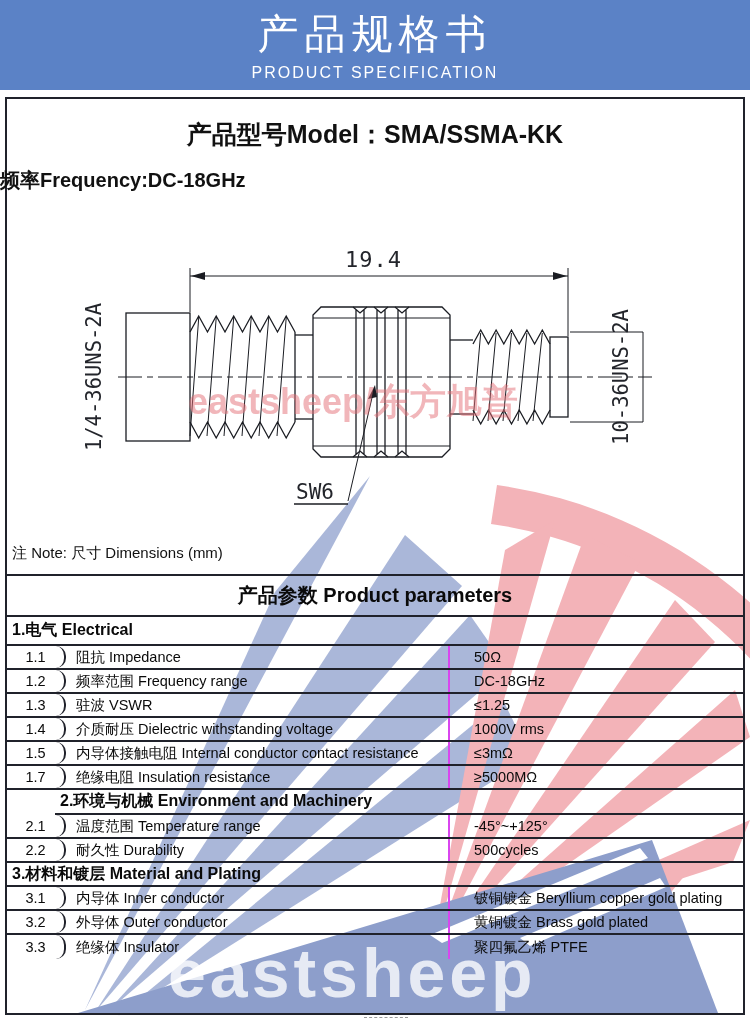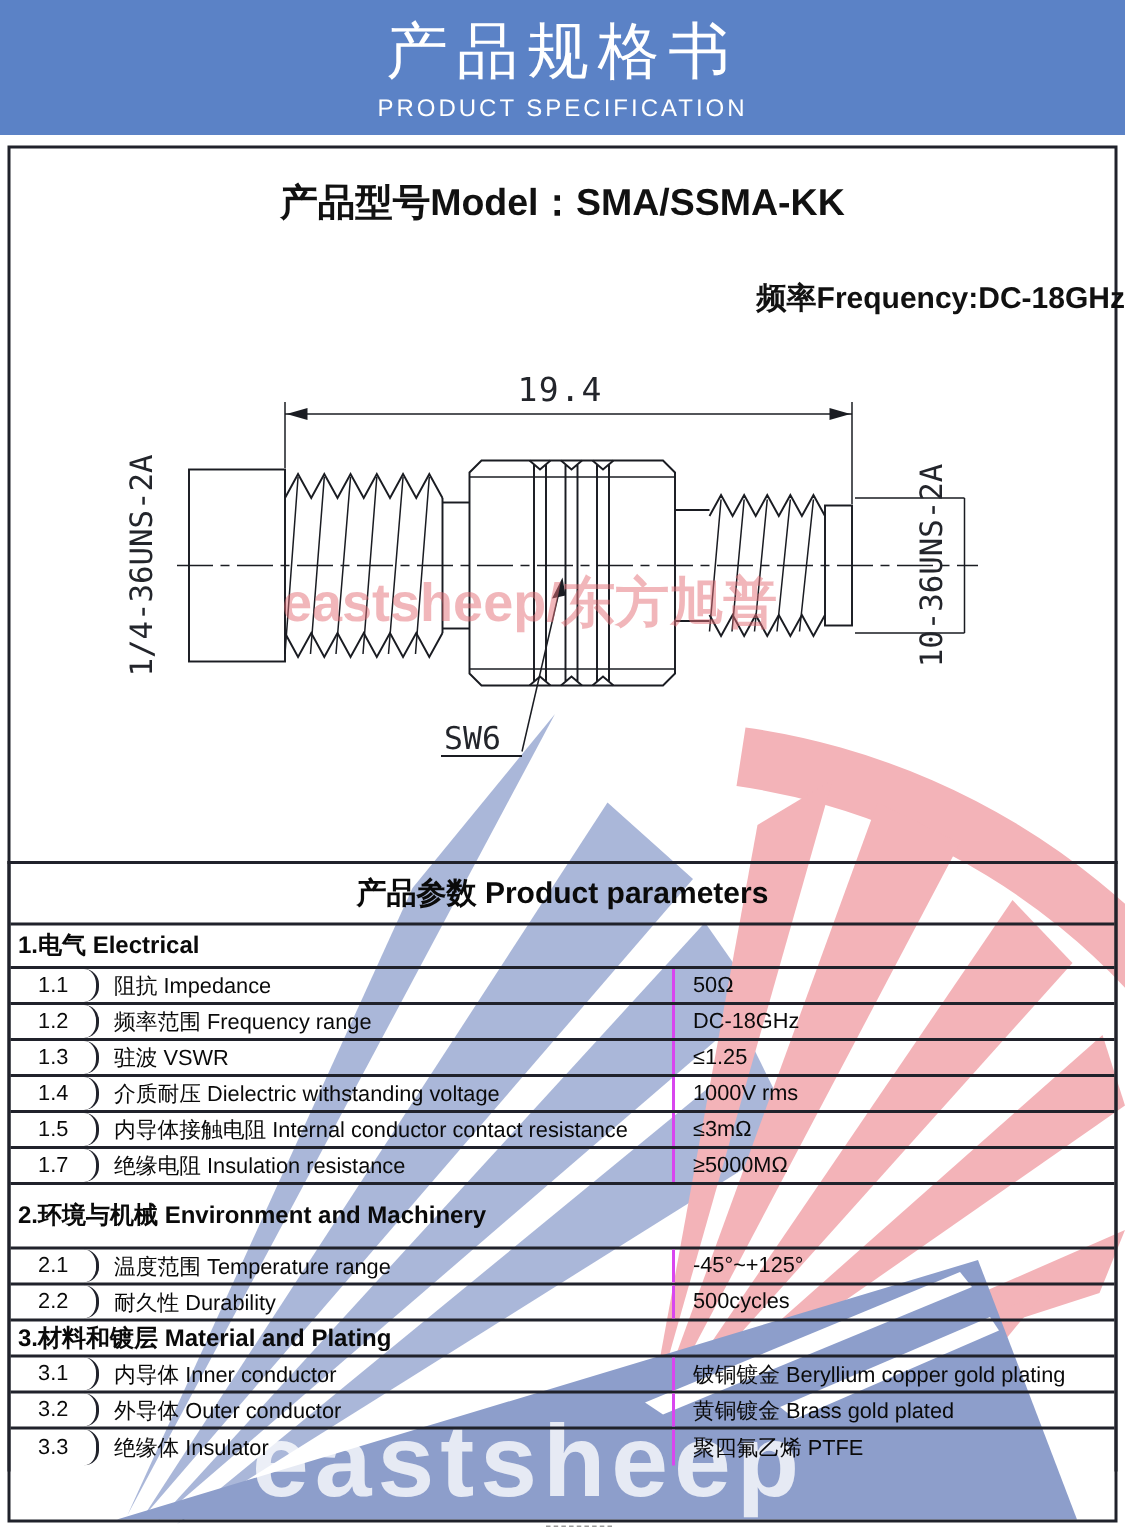--- a/index.html
+++ b/index.html
@@ -12,42 +12,42 @@
   .banner .en{margin:0;text-align:center;color:#ffffff;font-size:16px;letter-spacing:2px;margin-top:2px;}
 
   
   #logo-svg{position:absolute;left:0;top:0;z-index:0;}
 
   
   .frame{position:absolute;left:5px;top:97px;width:740px;height:918px;border:2px solid #20222b;box-sizing:border-box;z-index:1;background:transparent;}
 
   
   .model-line{position:absolute;left:0;top:118px;width:750px;text-align:center;font-size:25px;font-weight:bold;color:#111;z-index:4;}
-  .freq-line{position:absolute;left:0;top:185px;width:750px;text-align:right;font-size:20px;font-weight:bold;color:#111;z-index:4;}
+  .freq-line{position:absolute;left:0;top:167px;width:750px;text-align:left;font-size:20px;font-weight:bold;color:#111;z-index:4;}
 
   
   #draw-svg{position:absolute;left:0;top:230px;z-index:4;}
   .cad{font-family:"DejaVu Sans Mono","Liberation Mono",monospace;fill:#23252b;}
 
   .note-line{position:absolute;left:12px;top:544px;font-size:15px;color:#111;z-index:4;}
 
   
   .ptable{position:absolute;left:5px;top:574px;width:740px;height:407px;box-sizing:border-box;
           border-left:2px solid #20222b;border-right:2px solid #20222b;border-top:2px solid #20222b;z-index:4;}
   .t-title{height:41px;box-sizing:border-box;border-bottom:2px solid #20222b;display:flex;align-items:center;justify-content:center;
            font-size:20px;font-weight:bold;color:#0a0a0a;}
   .sec-h{box-sizing:border-box;border-bottom:2px solid #20222b;display:flex;align-items:center;padding-left:5px;
          font-size:16px;font-weight:bold;color:#0a0a0a;}
-  .sec-h0{height:29px;text-align:right;} .sec-h1{height:43px;} .sec-h2{height:24px;}
+  .sec-h0{height:29px;text-align:right;} .sec-h1{height:25px;margin-left:48px;} .sec-h2{height:24px;}
   .t-row{height:24px;box-sizing:border-box;border-bottom:2px solid #20222b;display:grid;grid-template-columns:59px 384px 1fr;}
   .t-row:last-child{border-bottom:none;}
   .cell{display:flex;align-items:center;font-size:14.5px;color:#0a0a0a;box-sizing:border-box;overflow:hidden;white-space:nowrap;}
   .cell.c0{justify-content:center;border-right:2px solid #20222b;border-radius:10px;}
   .cell.c1{padding-left:10px;border-right:2px solid #d946ef;}
-  .cell.c2{padding-left:12px;}
+  .cell.c2{padding-left:24px;}
 
   .bottom-tick{position:absolute;left:364px;top:1017px;width:44px;height:4px;border-top:1px dashed #9a9a9a;z-index:2;}
 </style>
 </head>
 <body>
 
 <div id="page">
 
   <svg id="logo-svg" width="750" height="1025" viewBox="0 0 750 1025" aria-hidden="true">
 
@@ -134,20 +134,21 @@
       <polygon points="375,385 368,399 377,397" fill="#1a1c22" stroke="none"></polygon>
     </g>
 
     <text class="cad" x="345" y="267" font-size="22" letter-spacing="1">19.4</text>
     <text class="cad" x="101" y="377" font-size="20.5" text-anchor="middle" transform="rotate(-90 101 377)">1/4-36UNS-2A</text>
     <text class="cad" x="628" y="377" font-size="20.5" text-anchor="middle" transform="rotate(-90 628 377)">10-36UNS-2A</text>
     <text class="cad" x="296" y="499" font-size="21">SW6</text>
     <text x="188" y="414" font-size="36" font-weight="bold" fill="#e36d76" fill-opacity="0.5">eastsheep/东方旭普</text>
   </svg>
 
+  <div class="note-line">注 Note:  尺寸 Dimensions (mm)</div>
 
   <div class="ptable">
     <div class="t-title">产品参数 Product parameters</div>
     <div>
         <div class="sec-h sec-h0">1.电气 Electrical</div>
         <div class="t-row">
           <div class="cell c0">1.1</div>
           <div class="cell c1">阻抗 Impedance</div>
           <div class="cell c2">50Ω</div>
         </div>

